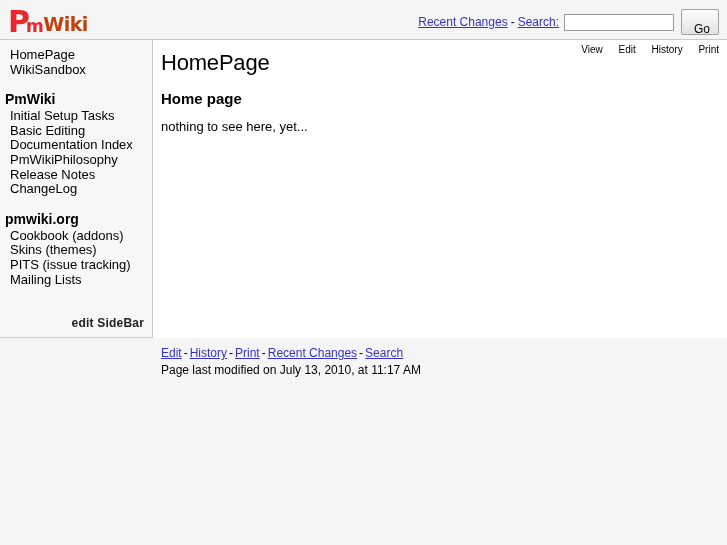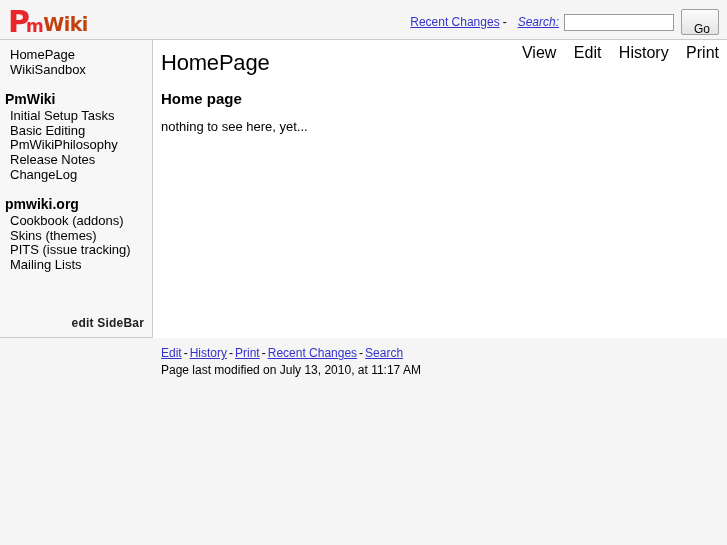--- a/index.html
+++ b/index.html
@@ -77,21 +77,21 @@
     display: flex;
     align-items: center;
     font-size: 12px;
     white-space: nowrap;
   }
   #searchbar .sep {
     color: #000;
     padding: 0 3px;
   }
   #searchbar a { font-size: 12px; }
-  #search-label { margin-left: 8px; font-style: italic; }
+  #search-label { margin-left: 0px; }
   #search-input {
     width: 110px;
     height: 17px;
     margin-left: 5px;
     border: 1px solid #999;
     background: #ffffff;
     font-family: "Liberation Sans", sans-serif;
     font-size: 12px;
     padding: 0 2px;
     box-sizing: border-box;
@@ -165,21 +165,21 @@
     height: 298px;
     background: #ffffff;
     box-sizing: border-box;
   }
 
   
   #action-nav {
     position: absolute;
     right: 8px;
     top: 4px;
-    font-size: 16px;
+    font-size: 10px;
     white-space: nowrap;
   }
   #action-nav a {
     color: #000;
     text-decoration: none;
     margin-left: 13px;
   }
 
   #content {
     padding: 8px 0 0 8px;
@@ -249,20 +249,21 @@
 
     <div id="sidebar">
 
       <a href="#" class="side-link">HomePage</a>
       <a href="#" class="side-link">WikiSandbox</a>
 
       <div class="side-head">PmWiki</div>
       <div class="side-group">
         <a href="#" class="side-link">Initial Setup Tasks</a>
         <a href="#" class="side-link">Basic Editing</a>
+        <a href="#" class="side-link">Documentation Index</a>
         <a href="#" class="side-link">PmWikiPhilosophy</a>
         <a href="#" class="side-link">Release Notes</a>
         <a href="#" class="side-link">ChangeLog</a>
       </div>
 
       <div class="side-head">pmwiki.org</div>
       <div class="side-group">
         <a href="#" class="side-link">Cookbook (addons)</a>
         <a href="#" class="side-link">Skins (themes)</a>
         <a href="#" class="side-link">PITS (issue tracking)</a>

